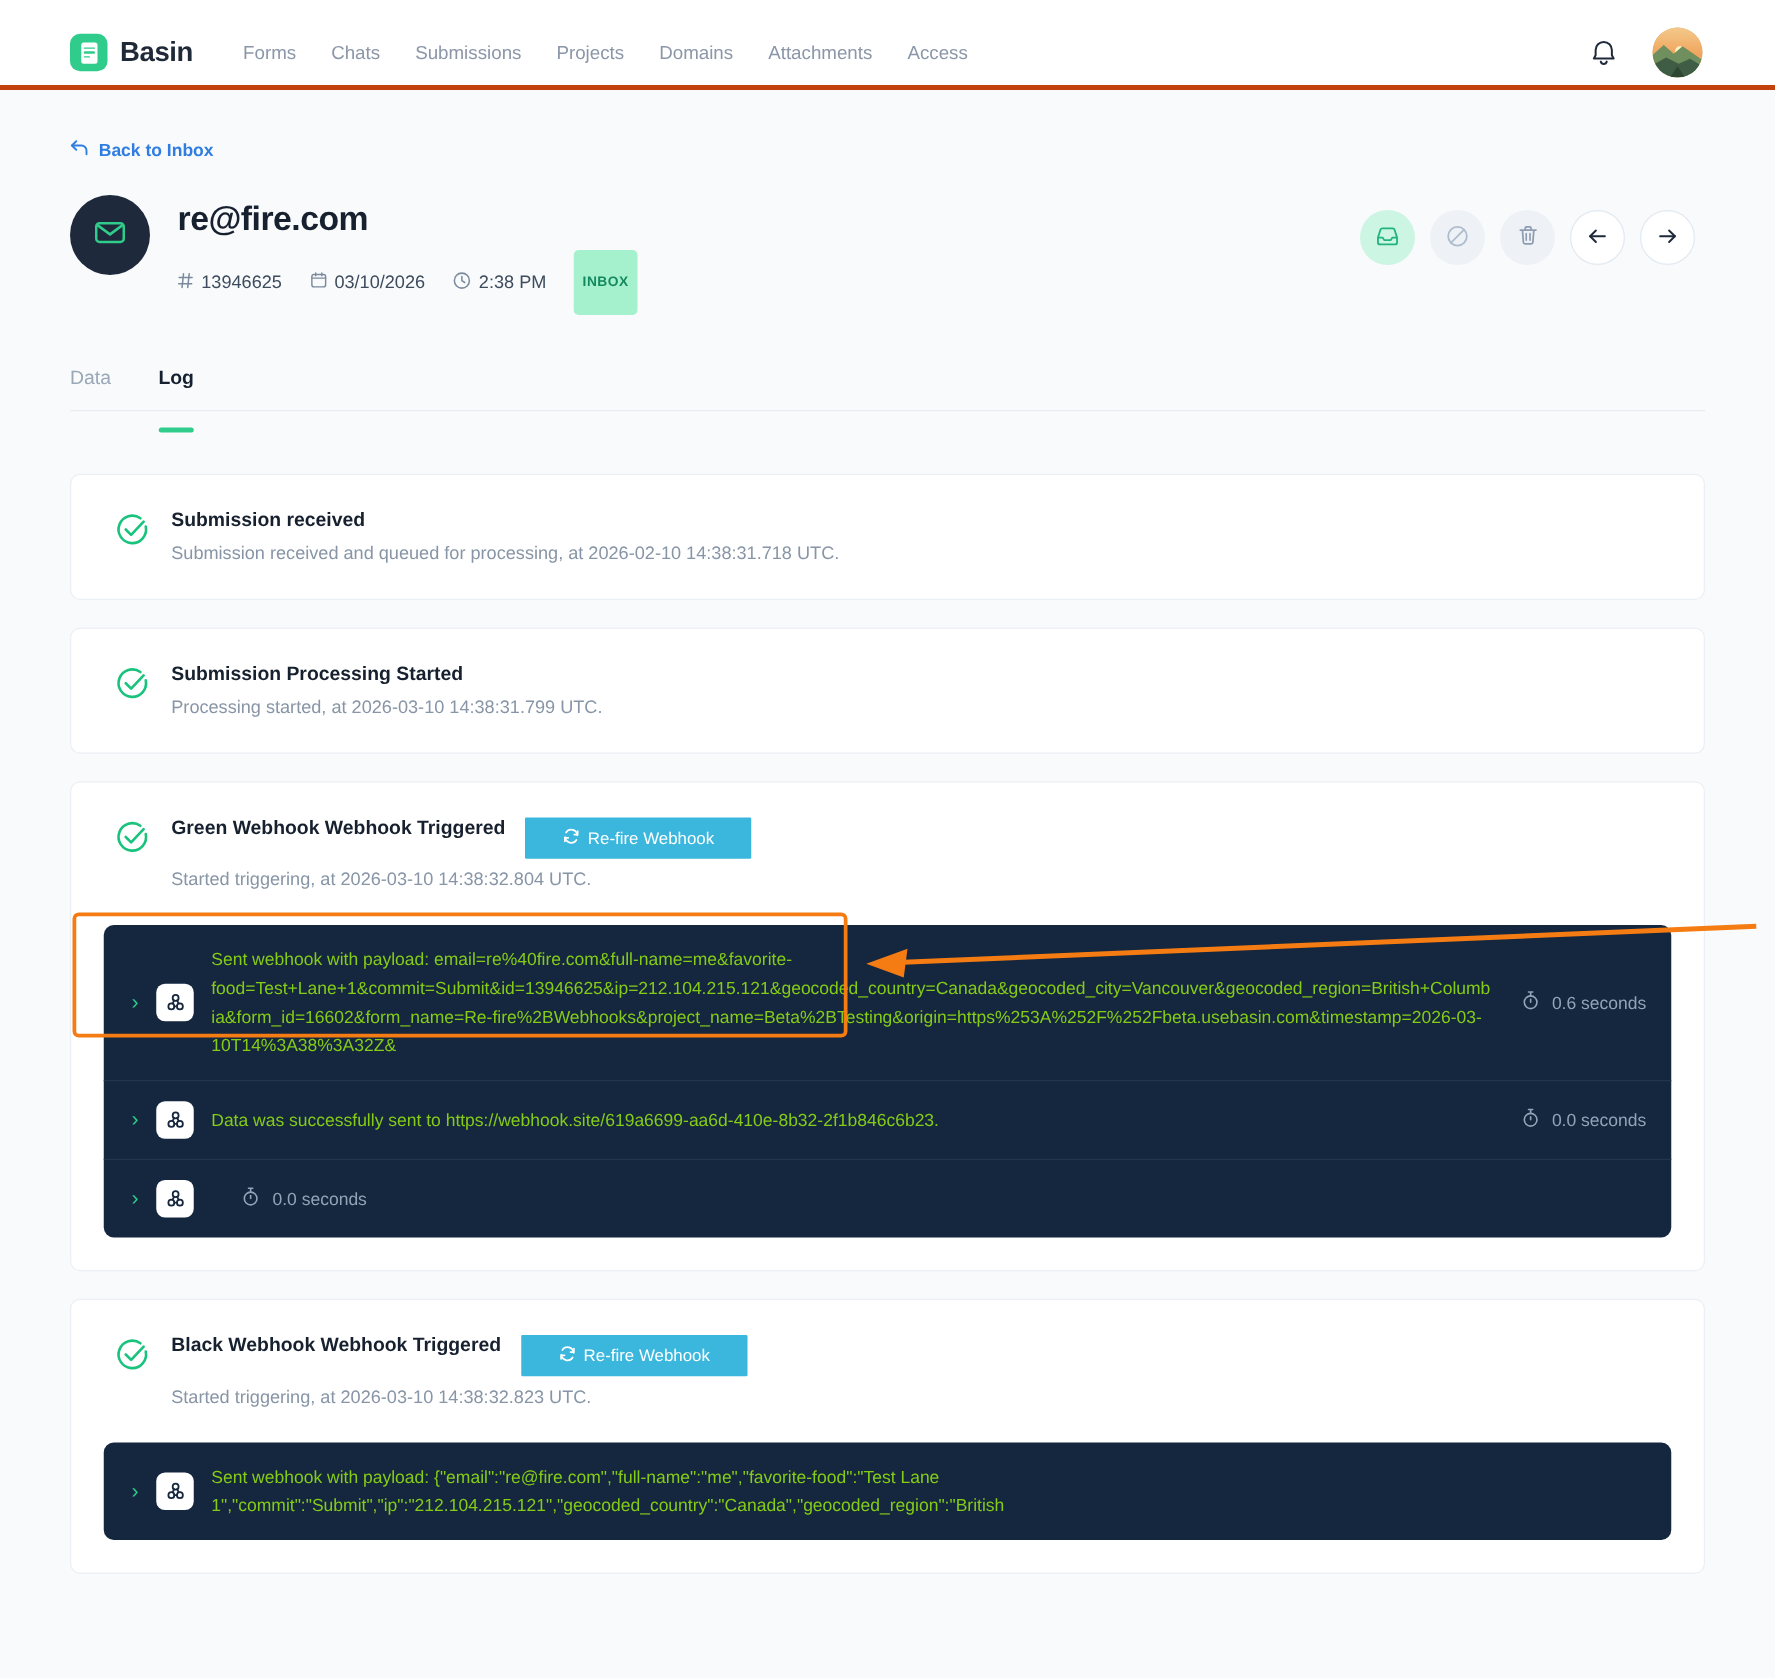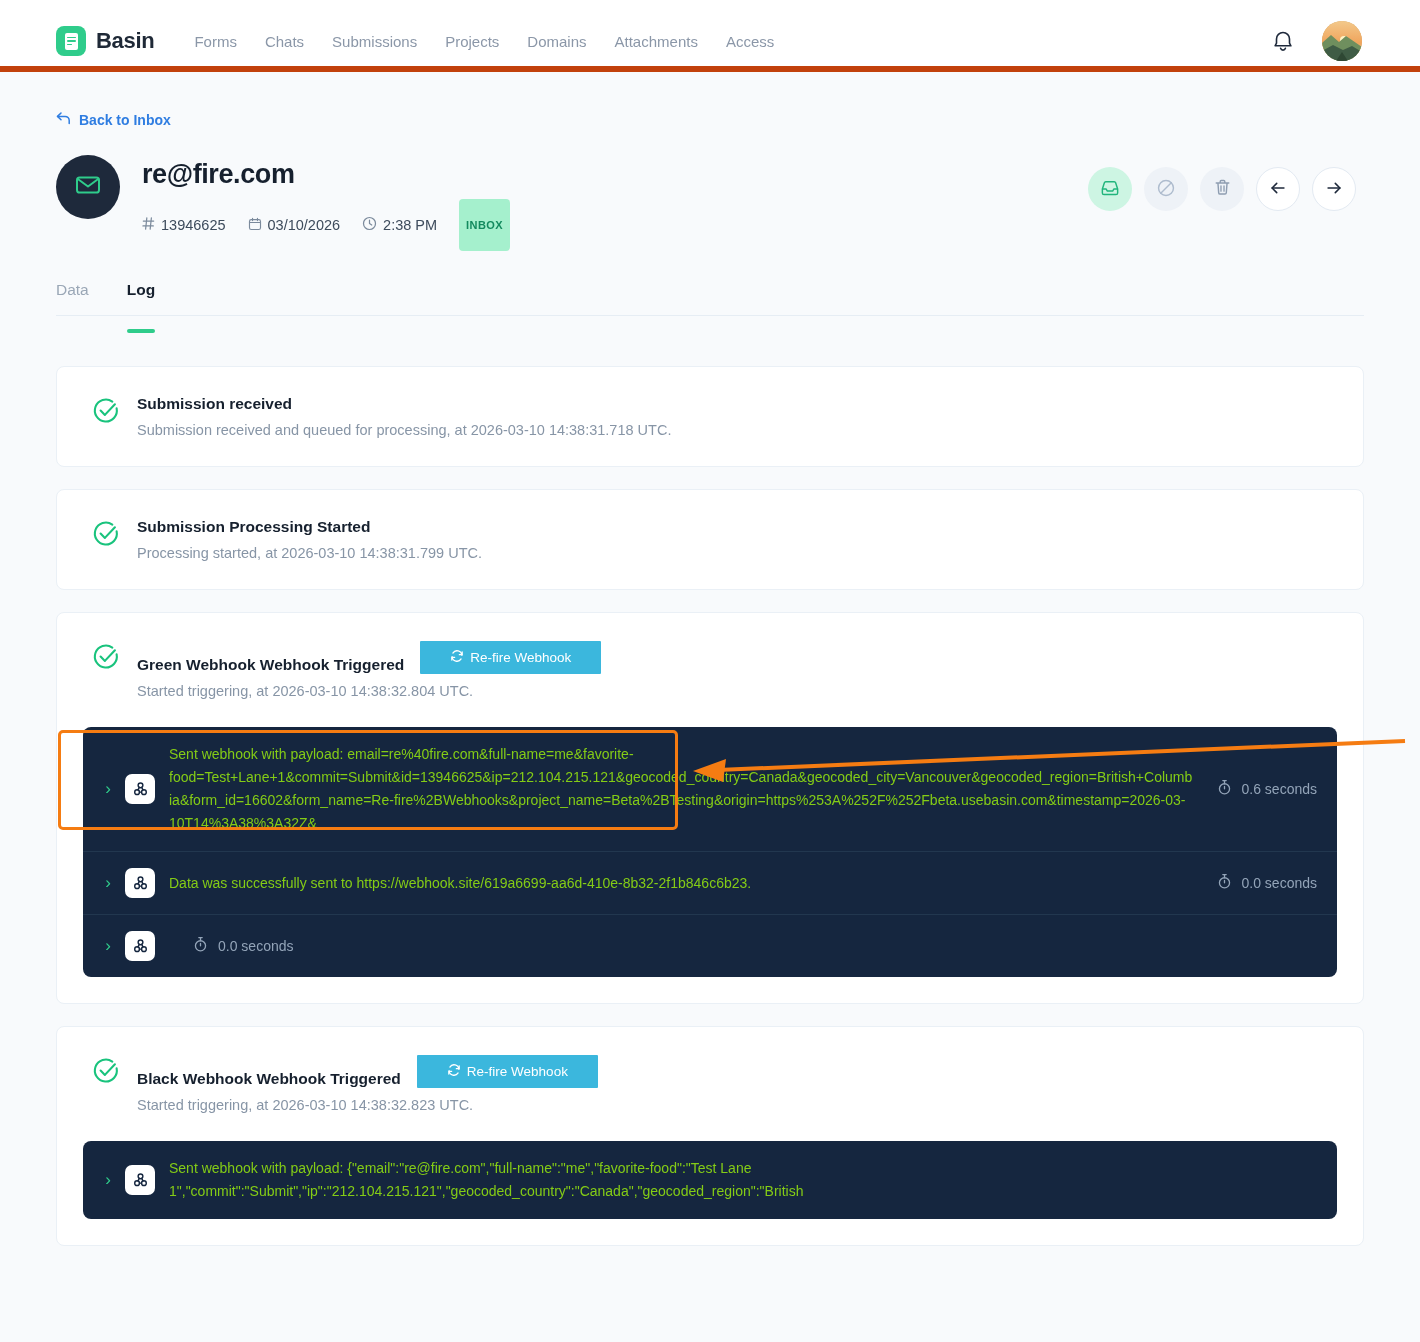--- a/index.html
+++ b/index.html
@@ -6,21 +6,21 @@
   html, body {
     width: 1420px; height: 1342px;
     background: #f8fafc;
     font-family: "Liberation Sans", sans-serif;
     overflow: hidden;
   }
 
   
   .navbar {
     height: 72px; background: #ffffff;
-    border-bottom: 6px solid #c2410c;
+    border-bottom: 4px solid #c2410c;
     display: flex; align-items: center;
     padding: 16px 24px 0 56px;
     position: relative;
   }
   .brand { display: flex; align-items: center; gap: 10px; }
   .brand-mark {
     width: 30px; height: 30px; border-radius: 8px;
     background: #2fcc8b; position: relative;
     display: flex; align-items: center; justify-content: center;
   }
@@ -88,42 +88,42 @@
   .circ-btn {
     width: 44px; height: 44px; border-radius: 50%;
     display: flex; align-items: center; justify-content: center;
     background: #eef2f7; border: none; cursor: pointer;
   }
   .circ-btn.green { background: #cdf5e3; }
   .circ-btn.outline { background: #ffffff; border: 1px solid #e3eaf2; }
 
   
   .tabs {
-    display: flex; gap: 38px; margin-top: 30px;
+    display: flex; gap: 38px; margin-top: 42px;
     border-bottom: 1px solid #e6edf4; position: relative;
   }
   .tab {
     font-size: 15.5px; padding-bottom: 16px; cursor: pointer;
     color: #9aa7b6; position: relative;
   }
   .tab.active { color: #16202e; font-weight: 700; }
   .tab.active::after {
     content: ""; position: absolute; left: 0; right: 0; bottom: -18px;
     height: 4px; background: #2fcc8b; border-radius: 2px;
   }
 
   
   .log-area { margin-top: 50px; position: relative; }
   .log-card {
     background: #ffffff; border: 1px solid #eaf0f6; border-radius: 8px;
     margin-bottom: 22px; overflow: hidden;
   }
   .log-head { display: flex; padding: 28px 34px; }
   .check-icon { flex: none; margin-right: 16px; margin-top: 1px; }
-  .log-title-row { display: flex; align-items: flex-end; gap: 16px; }
+  .log-title-row { display: flex; align-items: flex-start; gap: 16px; }
   .log-title {
     font-size: 15.5px; font-weight: 700; color: #16202e;
   }
   .log-sub {
     font-size: 14.5px; color: #8795a6; margin-top: 9px;
   }
   .refire-btn {
     background: #3bb7dd; color: #ffffff; border: none; cursor: pointer;
     border-radius: 1px; padding: 8px 30px;
     font-size: 13.5px; font-family: "Liberation Sans", sans-serif;
@@ -326,21 +326,21 @@
     <div class="log-card">
       <div class="log-head">
         <span class="check-icon">
           <svg width="30" height="30" viewBox="0 0 30 30" fill="none">
             <path d="M25.6 12.2a11 11 0 11-4.3-6.6" stroke="#19c37d" stroke-width="2.1" stroke-linecap="round"></path>
             <path d="M9.6 14.6l4.3 4.3 10-10.6" stroke="#19c37d" stroke-width="2.1" stroke-linecap="round" stroke-linejoin="round"></path>
           </svg>
         </span>
         <div>
           <div class="log-title">Submission received</div>
-          <div class="log-sub">Submission received and queued for processing, at 2026-03-10 14:38:31.718 UTC.</div>
+          <div class="log-sub">Submission received and queued for processing, at 2026-02-10 14:38:31.718 UTC.</div>
         </div>
       </div>
     </div>
 
     <div class="log-card">
       <div class="log-head">
         <span class="check-icon">
           <svg width="30" height="30" viewBox="0 0 30 30" fill="none">
             <path d="M25.6 12.2a11 11 0 11-4.3-6.6" stroke="#19c37d" stroke-width="2.1" stroke-linecap="round"></path>
             <path d="M9.6 14.6l4.3 4.3 10-10.6" stroke="#19c37d" stroke-width="2.1" stroke-linecap="round" stroke-linejoin="round"></path>

